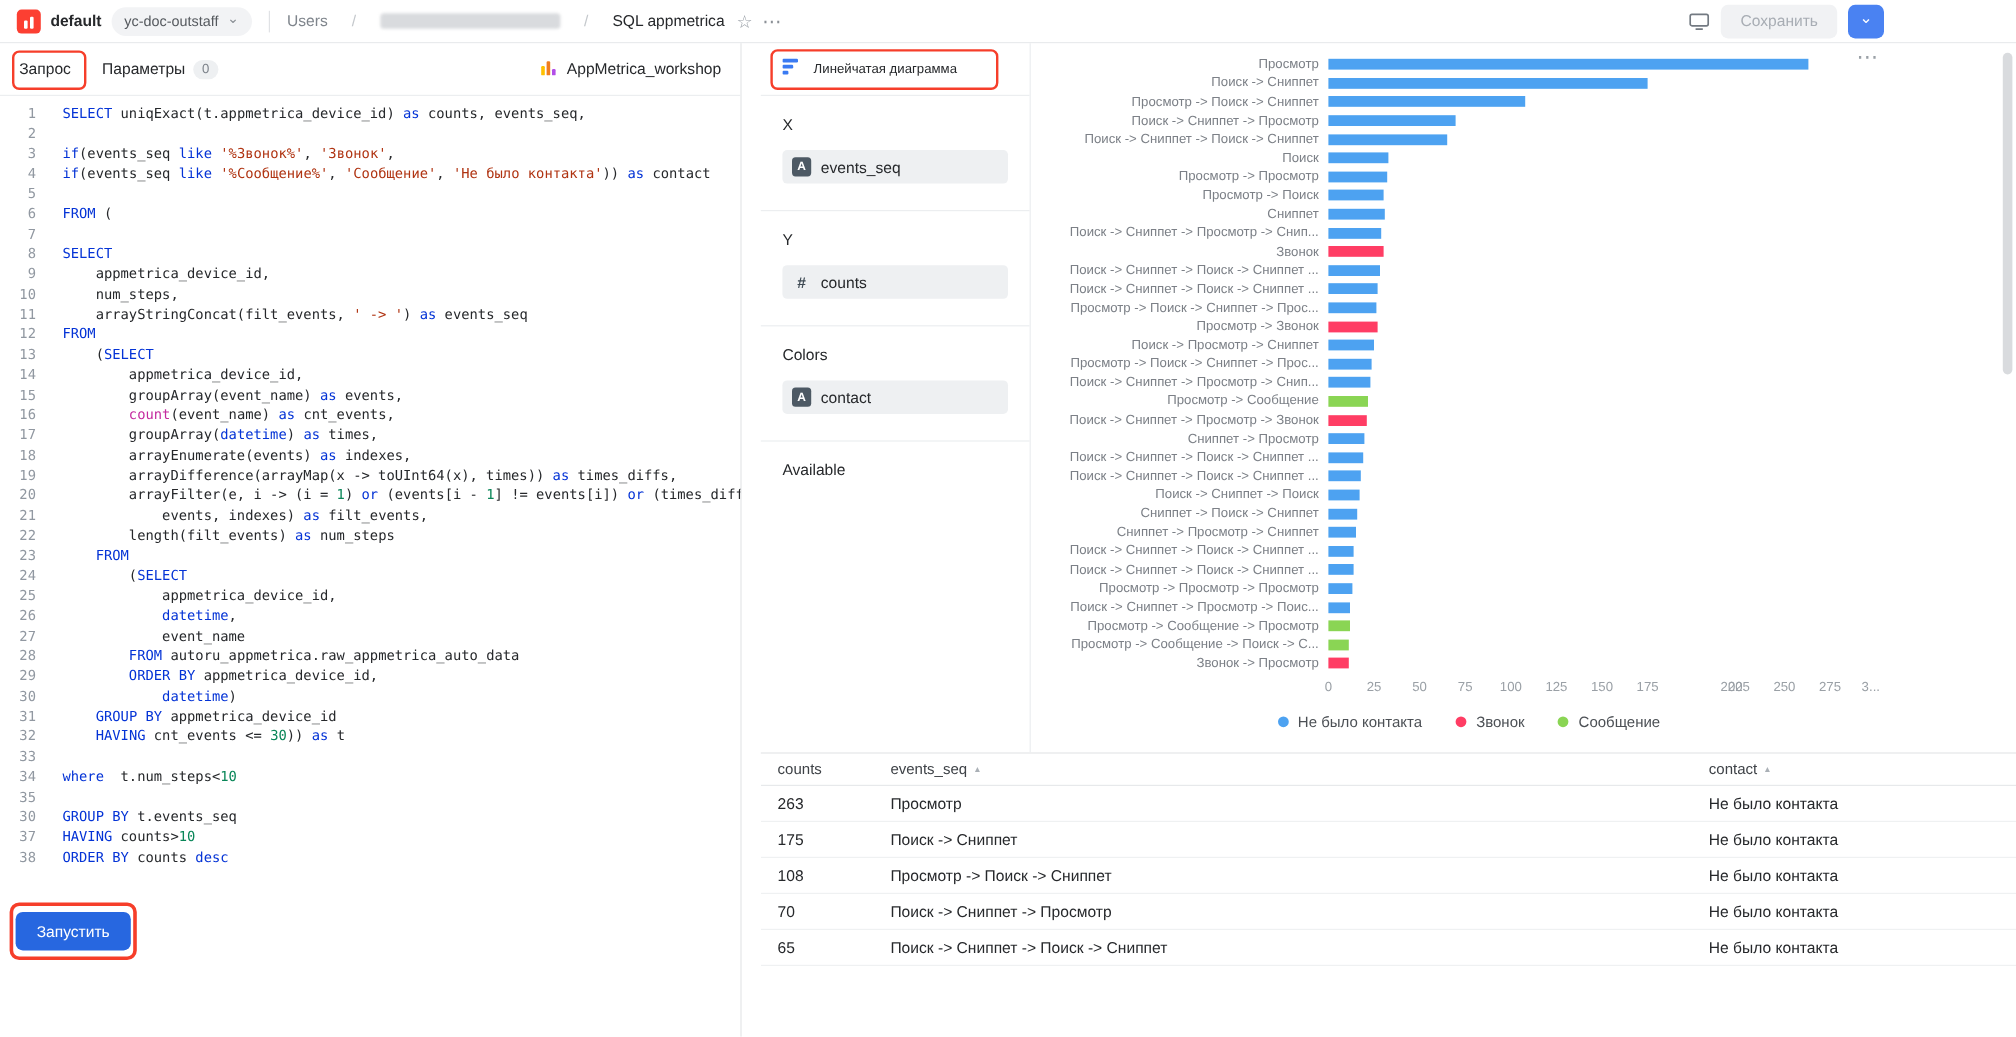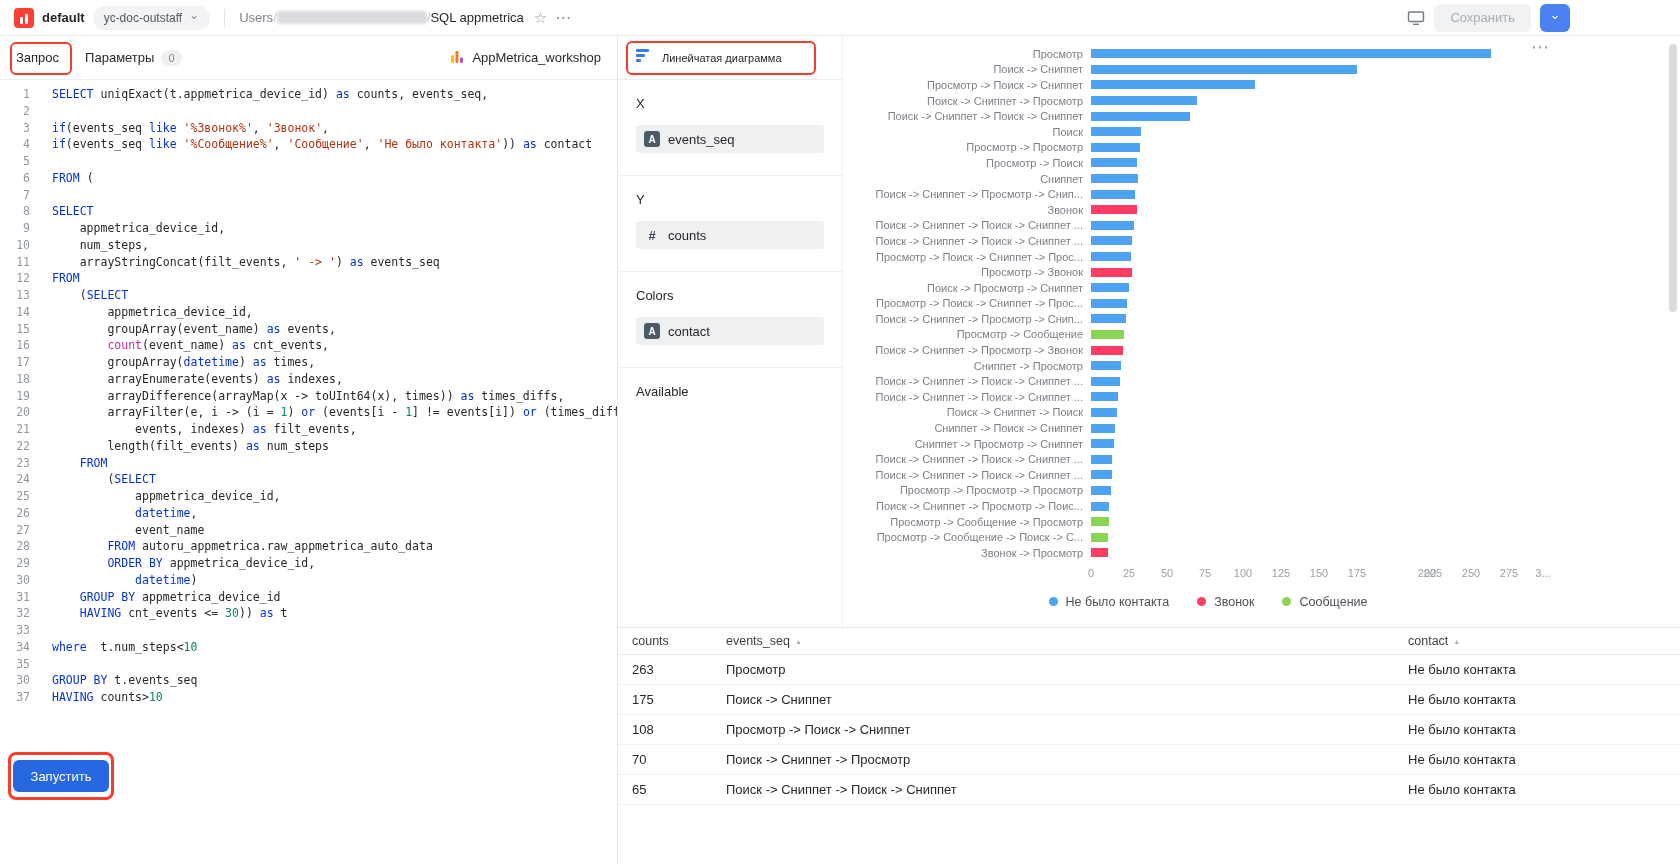--- a/index.html
+++ b/index.html
@@ -12,37 +12,37 @@
          padding:0 110px 0 14px;border-bottom:1px solid #e9ebed;}
   .h-left{display:flex;align-items:center;gap:8px;}
   .dl-logo{width:20px;height:20px;border-radius:4px;background:#fc3f32;display:flex;align-items:flex-end;justify-content:center;gap:2px;padding-bottom:4px;cursor:pointer;}
   .dl-bar{display:block;width:3px;background:#fff;border-radius:1px;}
   .b1{height:7px;}.b2{height:10px;}
   .org{font-size:13px;font-weight:bold;color:#26282b;}
   .folder-pill{display:flex;align-items:center;gap:7px;background:#f2f3f5;border:none;border-radius:13px;height:24px;
                padding:0 11px;font-size:12px;color:#55595e;font-family:inherit;cursor:pointer;}
   .chev{font-size:12px;color:#8b9096;line-height:6px;margin-top:-5px;}
   .vsep{width:1px;height:18px;background:#e0e2e5;margin:0 6px;}
-  .crumbs{display:flex;align-items:center;gap:0;font-size:13px;}
+  .crumbs{display:flex;align-items:center;gap:20px;font-size:13px;}
   .crumb{color:#7f858c;cursor:pointer;text-decoration:none;}
   .crumb.current{color:#26282b;cursor:default;}
   .slash{color:#c4c8cc;}
   .redacted{display:inline-block;width:150px;height:13px;background:#d9dbde;border-radius:3px;filter:blur(1.5px);}
   .star{color:#9aa0a7;font-size:15px;cursor:pointer;margin-left:2px;}
   .hdots{color:#8b9096;font-size:16px;cursor:pointer;letter-spacing:1px;}
   .h-right{display:flex;align-items:center;gap:9px;}
   .monitor-icon{display:flex;align-items:center;cursor:pointer;}
   .save-btn{background:#f1f2f4;color:#a8adb4;border:none;border-radius:6px;height:28px;padding:0 16px;
             font-size:13px;font-family:inherit;cursor:default;}
   .save-split{width:30px;height:28px;border:none;border-radius:6px;background:#4a82f2;display:flex;align-items:center;
               justify-content:center;cursor:pointer;}
   .chev-w{color:#fff;font-size:13px;line-height:6px;margin-top:-5px;}
 
   
-  .main{flex:1;display:flex;min-height:0;}
+  .main{flex:1;display:flex;min-height:0;gap:16px;}
 
   
   .left-panel{width:618px;flex:0 0 618px;border-right:1px solid #e4e6e8;display:flex;flex-direction:column;position:relative;}
   .tabbar{height:44px;flex:0 0 44px;display:flex;align-items:center;padding:0 16px;border-bottom:1px solid #eceef0;}
   .tab{font-size:13px;color:#26282b;margin-right:26px;cursor:pointer;display:flex;align-items:center;gap:7px;}
   .badge{background:#eef0f2;color:#7d838b;font-size:11px;border-radius:9px;padding:2px 7px;}
   .conn{margin-left:auto;display:flex;align-items:center;gap:8px;font-size:13px;color:#26282b;cursor:pointer;}
   .editor{flex:1;overflow:hidden;padding-top:6px;font-family:"DejaVu Sans Mono",monospace;font-size:11.5px;line-height:16.75px;}
   .code-line{display:flex;white-space:pre;}
   .ln{flex:0 0 30px;text-align:right;color:#9198a1;margin-right:22px;user-select:none;}
@@ -198,20 +198,21 @@
             <div class="code-line"><span class="ln">28</span><span class="lc"><span>        </span><span class="tok-k">FROM</span><span> autoru_appmetrica.raw_appmetrica_auto_data</span></span></div>
             <div class="code-line"><span class="ln">29</span><span class="lc"><span>        </span><span class="tok-k">ORDER BY</span><span> appmetrica_device_id,</span></span></div>
             <div class="code-line"><span class="ln">30</span><span class="lc"><span>            </span><span class="tok-k">datetime</span><span>)</span></span></div>
             <div class="code-line"><span class="ln">31</span><span class="lc"><span>    </span><span class="tok-k">GROUP BY</span><span> appmetrica_device_id</span></span></div>
             <div class="code-line"><span class="ln">32</span><span class="lc"><span>    </span><span class="tok-k">HAVING</span><span> cnt_events &lt;= </span><span class="tok-n">30</span><span>)) </span><span class="tok-k">as</span><span> t</span></span></div>
             <div class="code-line"><span class="ln">33</span><span class="lc"></span></div>
             <div class="code-line"><span class="ln">34</span><span class="lc"><span class="tok-k">where</span><span>  t.num_steps&lt;</span><span class="tok-n">10</span></span></div>
             <div class="code-line"><span class="ln">35</span><span class="lc"></span></div>
             <div class="code-line"><span class="ln">30</span><span class="lc"><span class="tok-k">GROUP BY</span><span> t.events_seq</span></span></div>
             <div class="code-line"><span class="ln">37</span><span class="lc"><span class="tok-k">HAVING</span><span> counts&gt;</span><span class="tok-n">10</span></span></div>
+            <div class="code-line"><span class="ln">38</span><span class="lc"><span class="tok-k">ORDER BY</span><span> counts </span><span class="tok-k">desc</span></span></div>
           </div>
       </div>
 
       <div class="anno anno-tab" style="border-color: rgb(246, 62, 42);"></div>
 
       <div class="anno anno-run" style="border-color: rgb(246, 62, 42);">
         <button class="run-btn" style="background: rgb(39, 103, 224);">Запустить</button>
       </div>
     </section>
 

